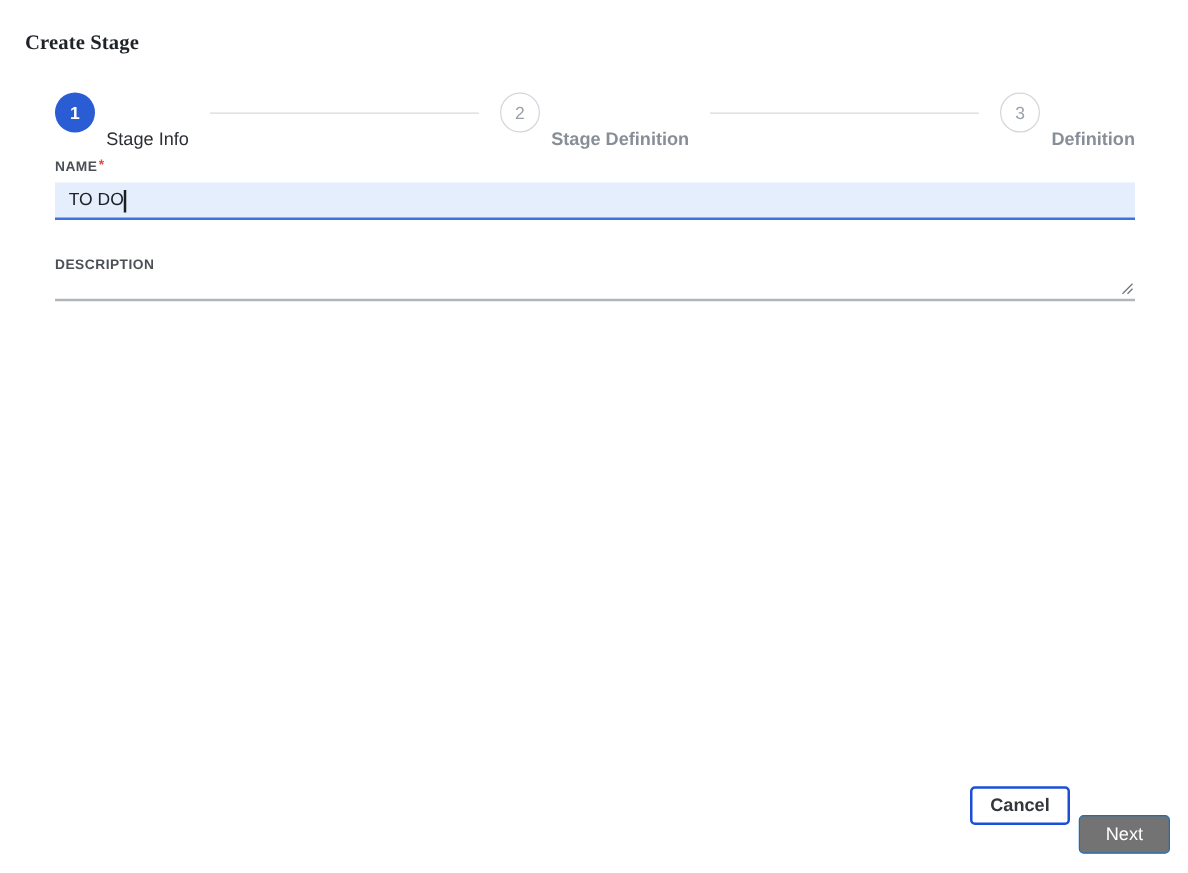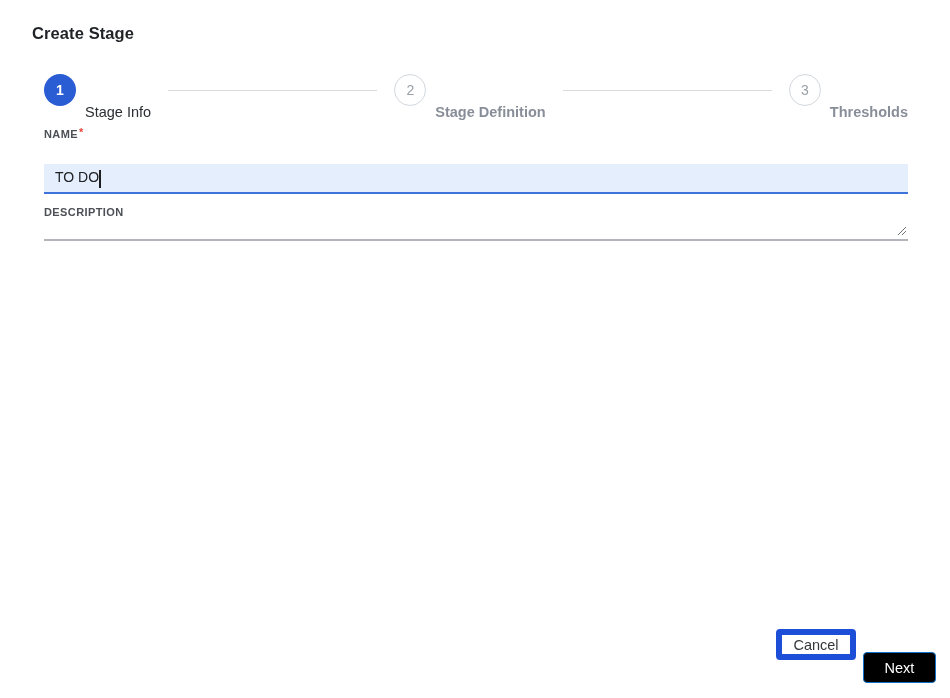--- a/index.html
+++ b/index.html
@@ -2,22 +2,22 @@
 <html><head>
 <meta charset="utf-8">
 <style>
   * { margin:0; padding:0; box-sizing:border-box; }
   html,body { background:#ffffff; }
   .page {
     position:relative; width:950px; height:698px; background:#ffffff;
     font-family:"Liberation Sans", sans-serif; overflow:hidden;
   }
   .page-title {
-    position:absolute; left:32px; top:24px;
-    font-size:16.5px; font-weight:700; color:#1f2227; letter-spacing:0.1px;
+    position:absolute; left:20px; top:24px;
+    font-size:16.5px; font-weight:700; color:#1f2227; letter-spacing:0.1px;font-family:Liberation Serif, serif;
   }
   
   .stepper {
     position:absolute; left:44px; right:42px; top:74px; height:32px;
     display:flex; align-items:center;
   }
   .step { display:flex; align-items:center; gap:9px; flex:0 0 auto; cursor:default; }
   .step-circle {
     width:32px; height:32px; border-radius:50%;
     display:flex; align-items:center; justify-content:center;
@@ -30,21 +30,21 @@
   .step.inactive .step-label { color:#888e98; font-weight:700; }
   .connector { flex:1 1 auto; height:1px; background:#d8dade; margin:0 17px; }
   
   .field-label {
     position:absolute; left:44px;
     font-size:11px; font-weight:700; color:#4c5056; letter-spacing:0.4px;
   }
   .field-label .req { color:#e8453c; font-size:11px; position:relative; top:-2px; margin-left:1px; }
   .label-name { top:128px; }
   .label-desc { top:206px; }
-  .name-input-wrap { position:absolute; left:44px; right:42px; top:164px; height:24px; }
+  .name-input-wrap { position:absolute; left:44px; right:42px; top:146px; height:24px; }
   .name-input {
     width:100%; height:30px; display:block;
     background:#e4eefc; border:none; border-bottom:2px solid #3e73dc; border-radius:0;
     padding:0 11px 2px 11px; font-size:14px; color:#202124; outline:none;
     font-family:"Liberation Sans", sans-serif;
   }
   .caret { position:absolute; left:55px; top:6px; width:1.5px; height:18px; background:#1b1d1f; }
   .desc-wrap { position:absolute; left:44px; right:42px; top:209px; height:32px; }
   .desc-textarea {
     width:100%; height:32px; display:block; resize:none;
@@ -56,22 +56,22 @@
   
   .footer {
     position:absolute; right:14px; bottom:15px;
     display:flex; align-items:center; gap:7px;
   }
   .btn {
     height:31px; border-radius:4px; font-size:14.5px; cursor:pointer;
     display:inline-flex; align-items:center; justify-content:center;
     font-family:"Liberation Sans", sans-serif;
   }
-  .btn-cancel { width:80px; background:#ffffff; border:6px solid #1d4ed8; color:#33373c; font-weight:400; }
-  .btn-next { width:73px; background:#000000; border:1px solid #0e72c8; color:#ffffff; font-weight:500;margin-top:46px; }
+  .btn-cancel { width:80px; background:#ffffff; border:2px solid #1d4ed8; color:#33373c; font-weight:700; }
+  .btn-next { width:73px; background:#737373; border:1px solid #0e72c8; color:#ffffff; font-weight:500;margin-top:46px; }
 </style>
 </head>
 <body>
 
 <div class="page">
 
   <div class="page-title">Create Stage</div>
 
   <div class="stepper">
     <div class="step active">
@@ -79,21 +79,21 @@
       <div class="step-label">Stage Info</div>
     </div>
     <div class="connector"></div>
     <div class="step inactive">
       <div class="step-circle">2</div>
       <div class="step-label">Stage Definition</div>
     </div>
     <div class="connector"></div>
     <div class="step inactive">
       <div class="step-circle">3</div>
-      <div class="step-label">Thresholds</div>
+      <div class="step-label">Definition</div>
     </div>
   </div>
 
   <div class="field-label label-name">
     <span>NAME</span><span class="req">*</span>
   </div>
 
   <div class="name-input-wrap">
     <input class="name-input" type="text" value="TO DO" style="">
     <div class="caret"></div>

